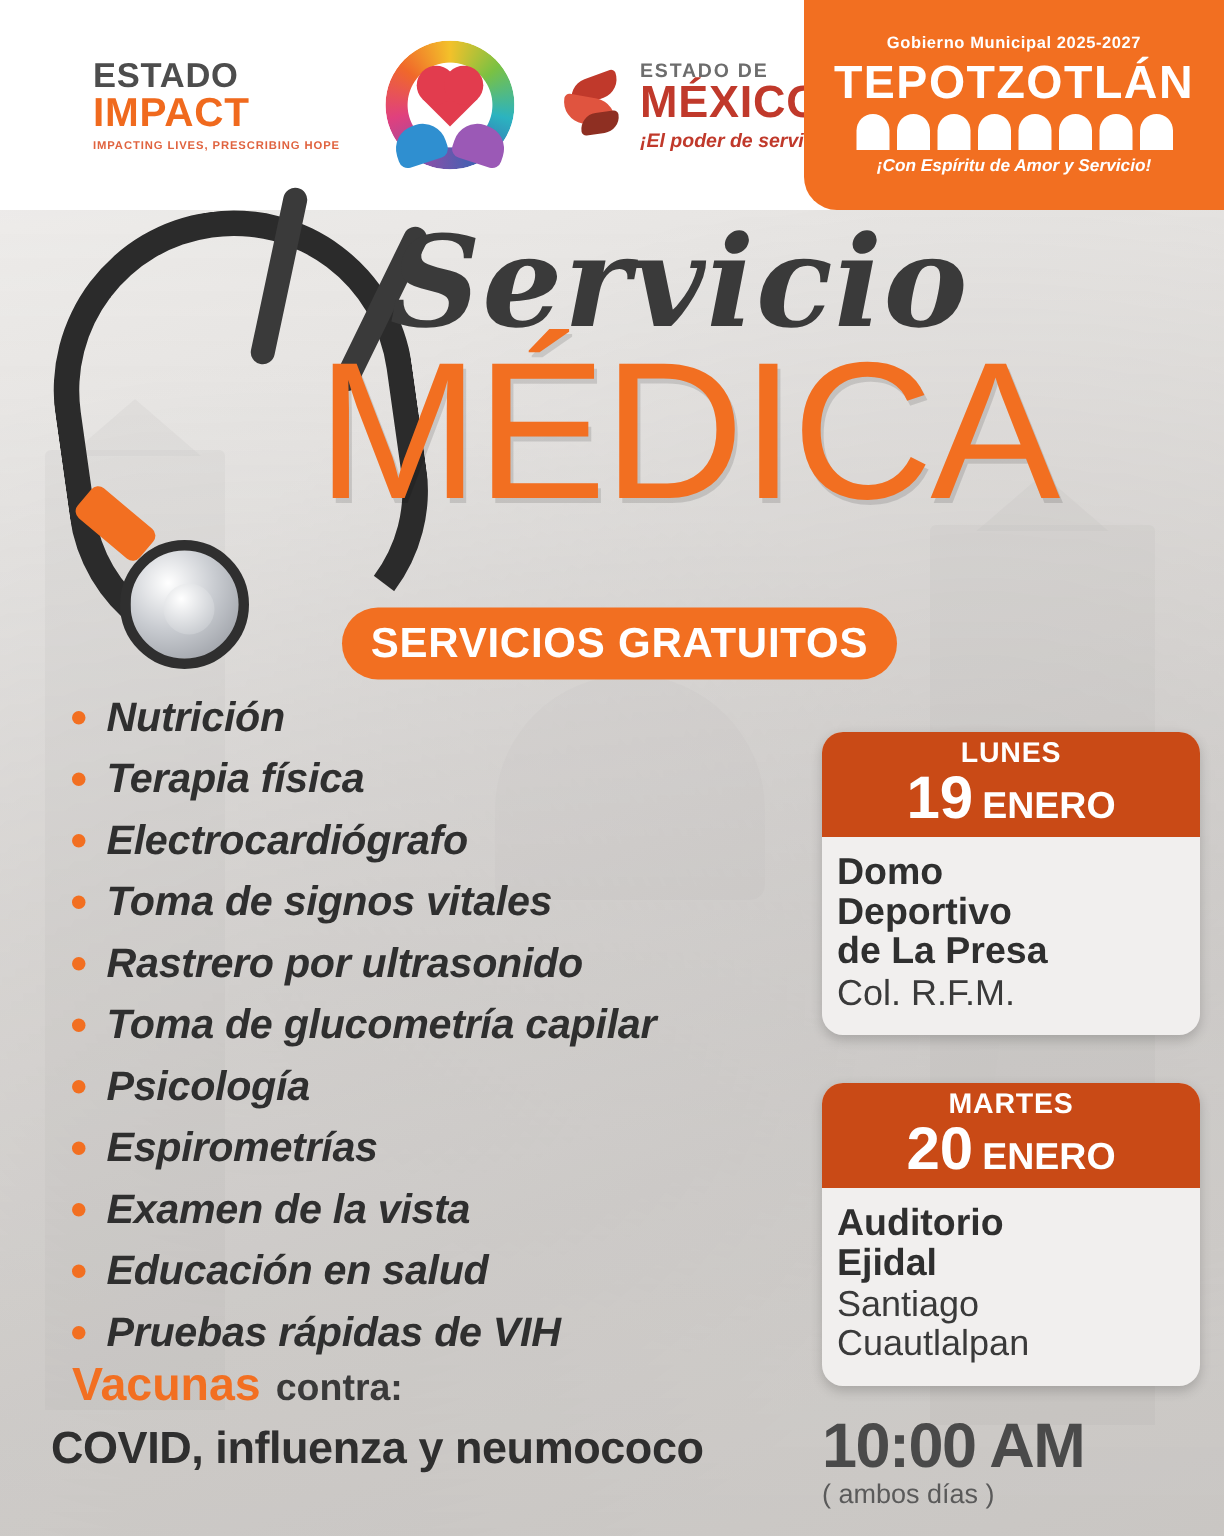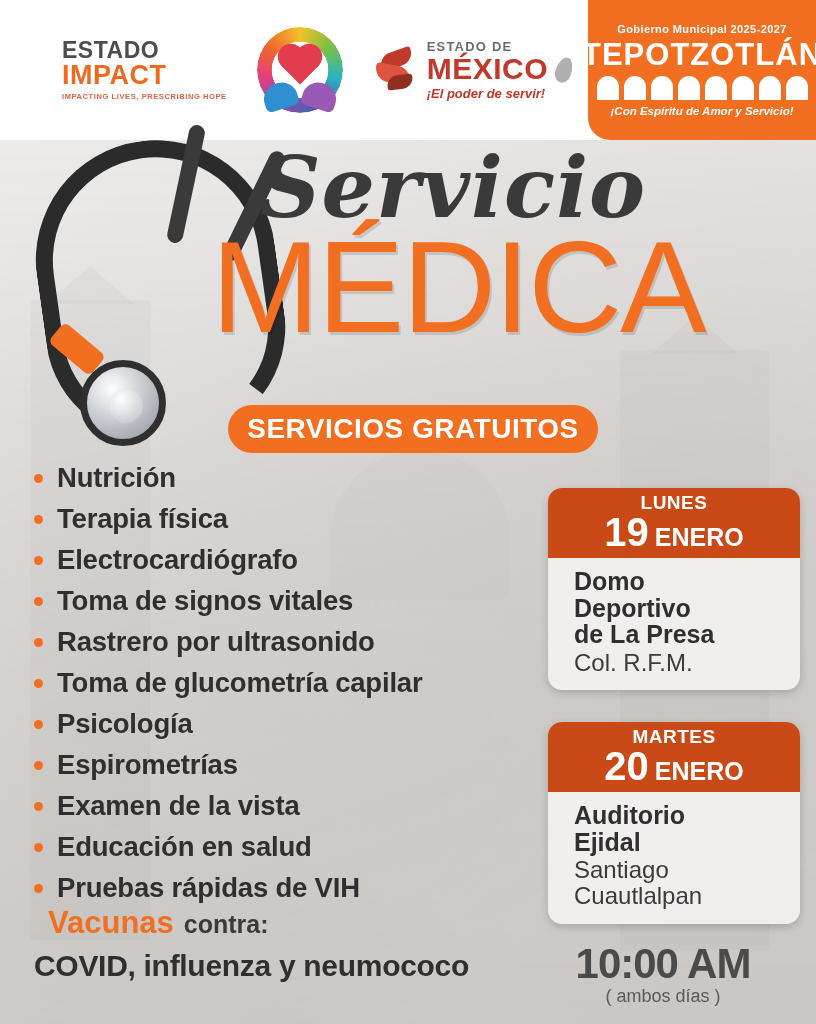--- a/index.html
+++ b/index.html
@@ -77,21 +77,21 @@
     background: #e0543f; border-radius: 4px 18px 4px 18px; transform: rotate(10deg); }
   .edomex-bird .b3 { position: absolute; left: 14px; top: 30px; width: 26px; height: 14px;
     background: #8e2f22; border-radius: 14px 4px 14px 4px; transform: rotate(-8deg); }
   .edomex-txt { line-height: 1.05; }
   .edomex-txt .e1 { font-size: 13px; font-weight: 700; color: #6d6d6d; letter-spacing: 1.2px; }
   .edomex-txt .e2 { font-size: 30px; font-weight: 800; color: #c0392b; letter-spacing: .5px; }
   .edomex-txt .e3 { font-size: 13px; font-style: italic; font-weight: 700; color: #c0392b; margin-top: 2px; }
   .edomex-leaf { width: 16px; height: 26px; background: #8e8e8e; border-radius: 50% 50% 50% 50%/60% 60% 40% 40%; transform: rotate(18deg); opacity:.7;}
 
   .tepo {
-    position: absolute; right: 0; top: 0; width: 228px; height: 140px;
+    position: absolute; right: 0; top: 0; width: 280px; height: 140px;
     background: #f26f21; color: #fff; border-bottom-left-radius: 22px;
     display: flex; flex-direction: column; align-items: center; justify-content: center;
   }
   .tepo .t-gov { font-size: 11px; font-weight: 700; letter-spacing: .4px; }
   .tepo .t-name { font-size: 31px; font-weight: 800; letter-spacing: 1px; margin-top: 2px; }
   .tepo .t-arch { width: 210px; height: 26px; position: relative; margin-top: 1px; }
   .tepo .t-arch span { position: absolute; bottom: 0; width: 22px; height: 24px; background: #fff; border-radius: 11px 11px 0 0; }
   .tepo .t-sub { font-size: 11.5px; font-style: italic; font-weight: 700; margin-top: 5px; }
 
   
@@ -132,21 +132,21 @@
   }
 
   .ribbon {
     position: absolute; left: 228px; top: 405px; width: 370px; height: 48px;
     background: #f26f21; border-radius: 24px; color: #fff;
     display: flex; align-items: center; justify-content: center;
     font-size: 28px; font-weight: 800; letter-spacing: .5px;
   }
 
   
-  .services { position: absolute; left: 34px; top: 462px; width: 520px; }
+  .services { position: absolute; left: 48px; top: 462px; width: 520px; font-style: italic; }
   .services li {
     list-style: none; display: flex; align-items: center; gap: 14px;
     font-size: 27.5px; font-weight: 700; color: #2f2f2f; margin-bottom: 9px; letter-spacing: -.2px;
   }
   .services li .dot { width: 9px; height: 9px; border-radius: 50%; background: #f26f21; flex: none; }
 
   .vac { position: absolute; left: 34px; top: 905px; width: 530px; }
   .vac .line1 { display: flex; align-items: baseline; gap: 10px; padding-left: 14px; }
   .vac .v-strong { font-size: 31px; font-weight: 800; color: #f26f21; }
   .vac .v-rest { font-size: 25px; font-weight: 600; color: #3a3a3a; }
@@ -157,27 +157,27 @@
     position: absolute; width: 252px; border-radius: 14px; overflow: hidden;
     background: #f1efee; box-shadow: 0 3px 8px rgba(0,0,0,.18);
   }
   .card .head {
     background: #c94a16; color: #fff; padding: 4px 0 6px; text-align: center;
   }
   .card .head .dow { font-size: 19px; font-weight: 800; letter-spacing: .5px; }
   .card .head .dayrow { display: flex; align-items: baseline; justify-content: center; gap: 6px; margin-top: -2px; }
   .card .head .day { font-size: 40px; font-weight: 800; line-height: 1; }
   .card .head .mon { font-size: 25px; font-weight: 800; }
-  .card .body { padding: 10px 26px 14px; }
+  .card .body { padding: 10px 10px 14px; }
   .card .body .b-strong { font-size: 25px; font-weight: 800; color: #2f2f2f; line-height: 1.06; }
   .card .body .b-norm { font-size: 24px; font-weight: 400; color: #3a3a3a; line-height: 1.1; margin-top: 2px; }
   #card-1 { left: 548px; top: 488px; }
   #card-2 { left: 548px; top: 722px; }
 
-  .time { position: absolute; left: 548px; top: 940px; width: 230px; text-align: center; }
+  .time { position: absolute; left: 548px; top: 940px; width: 230px; text-align: left; }
   .time .t { font-size: 42px; font-weight: 800; color: #4a4a4a; letter-spacing: -1px; }
   .time .sub { font-size: 18px; color: #5a5a5a; margin-top: -2px; }
 </style>
 </head>
 <body>
 
 <div class="poster">
 
   <div class="bg-church">
     <div class="tower t1">

